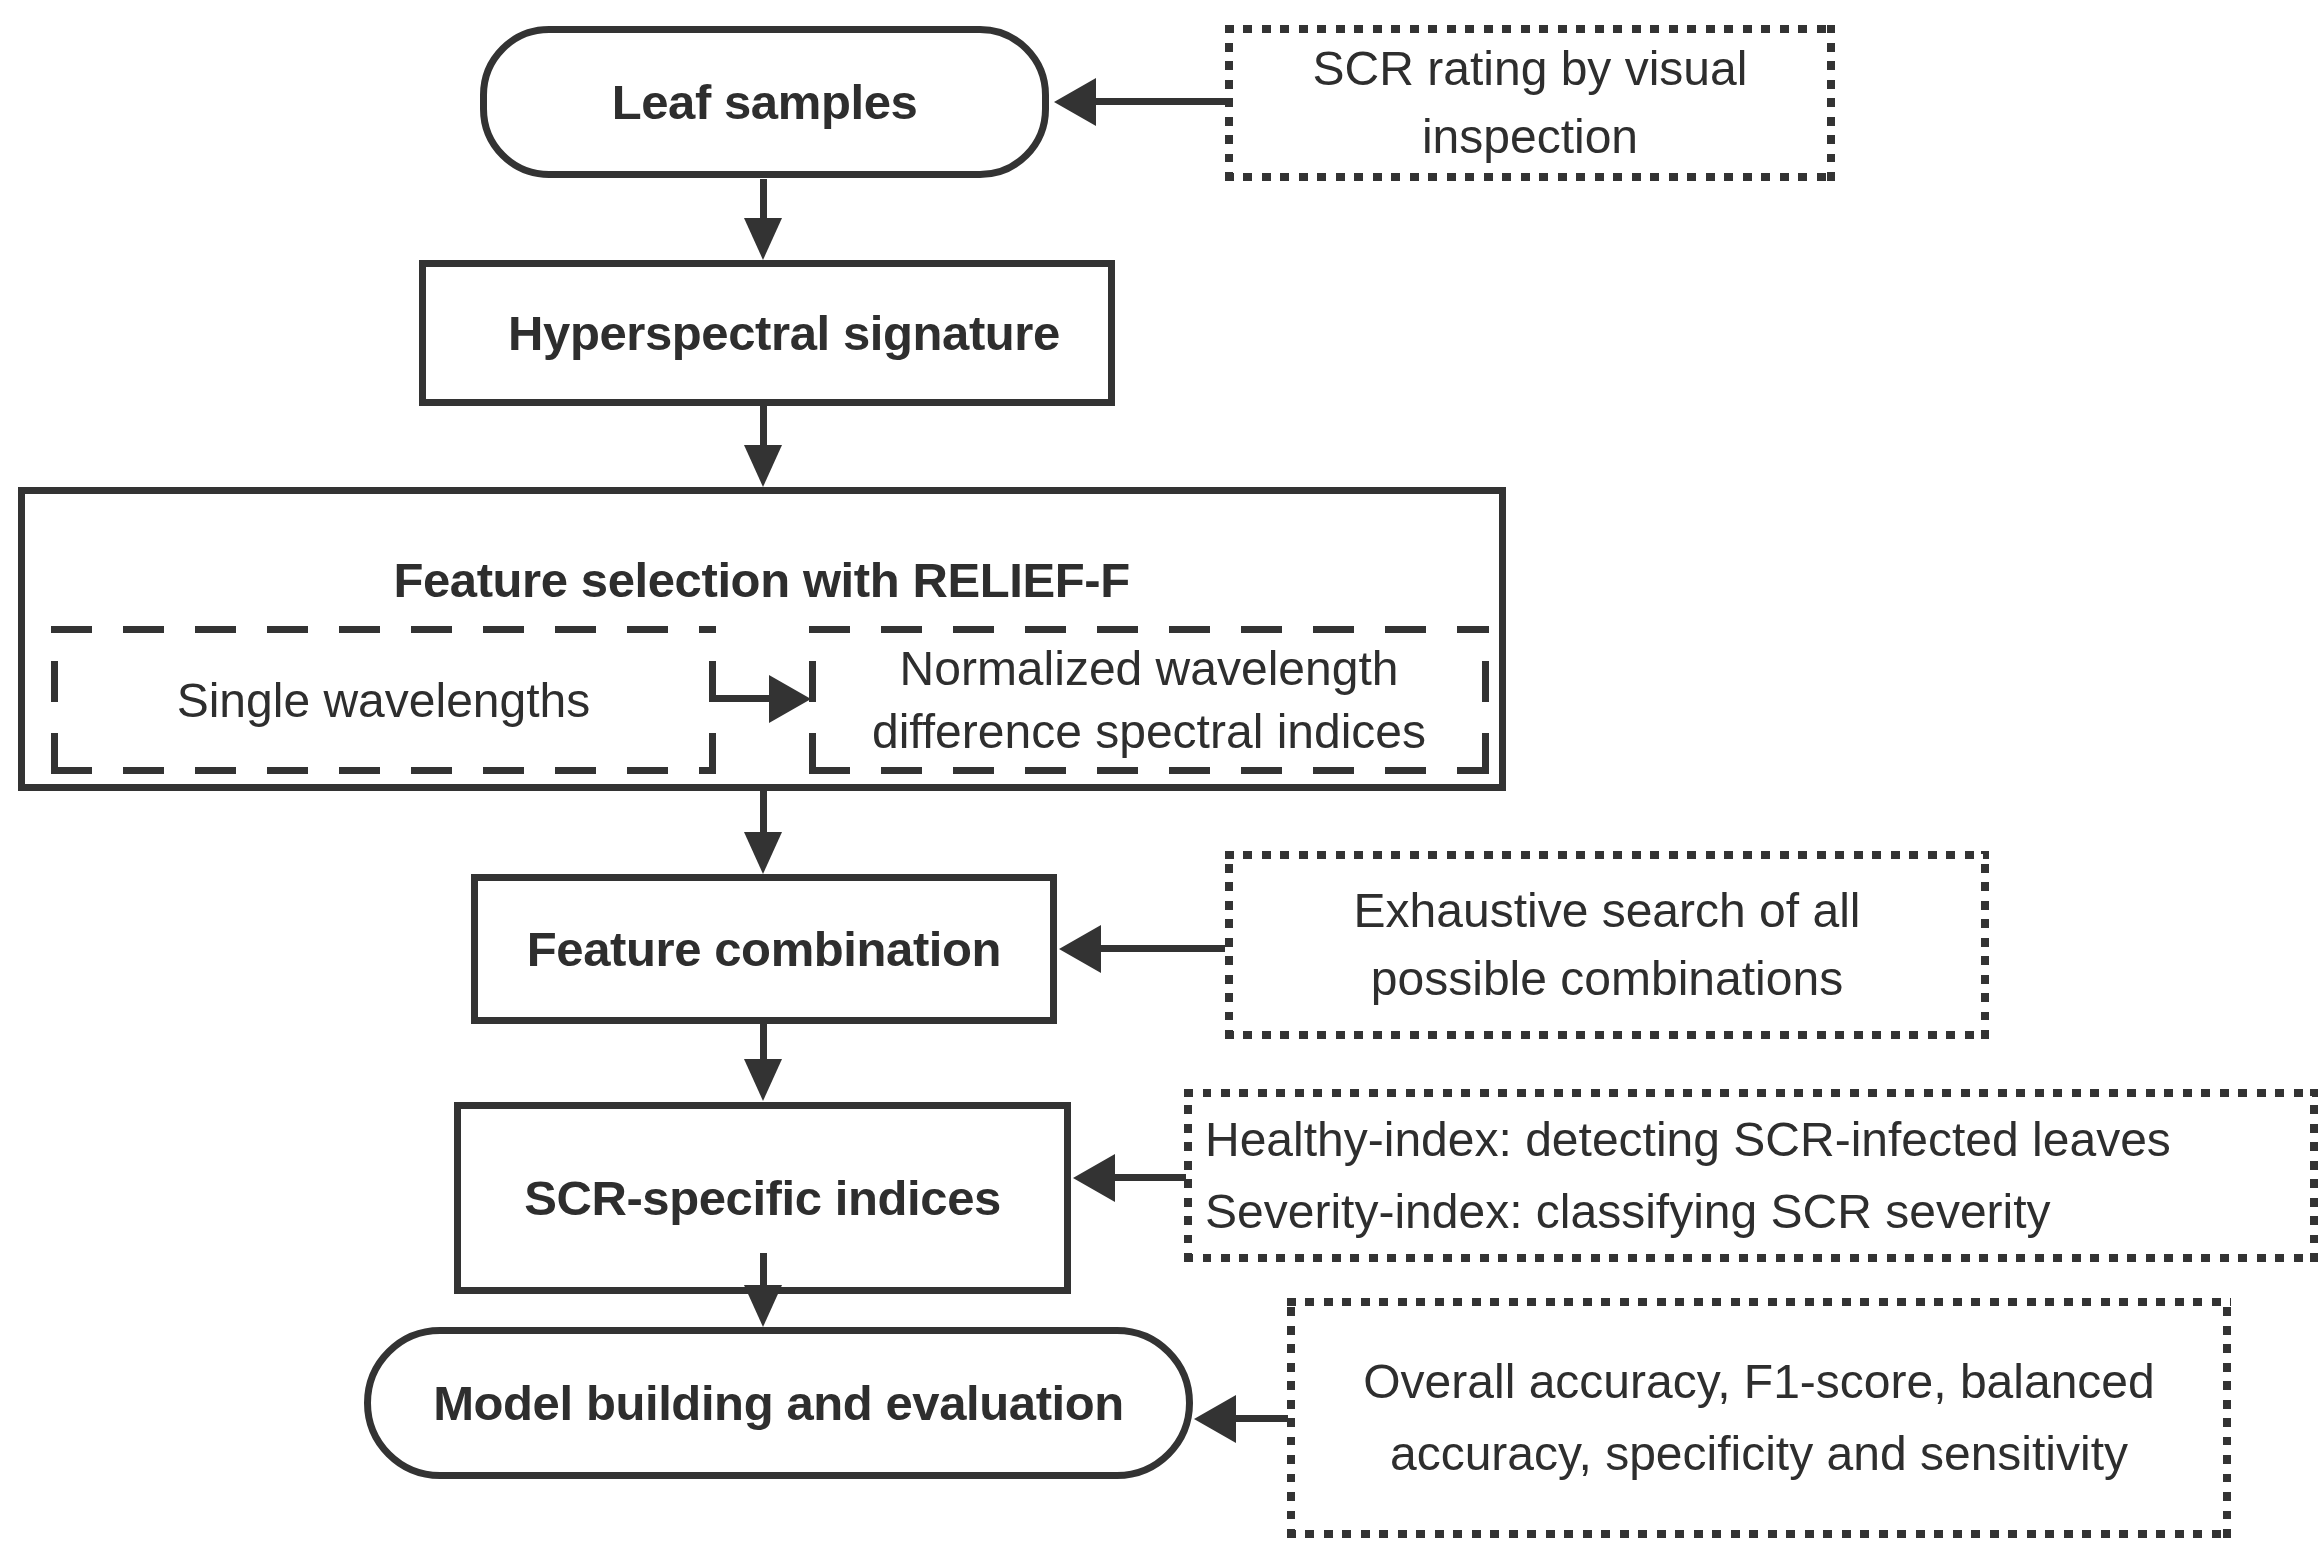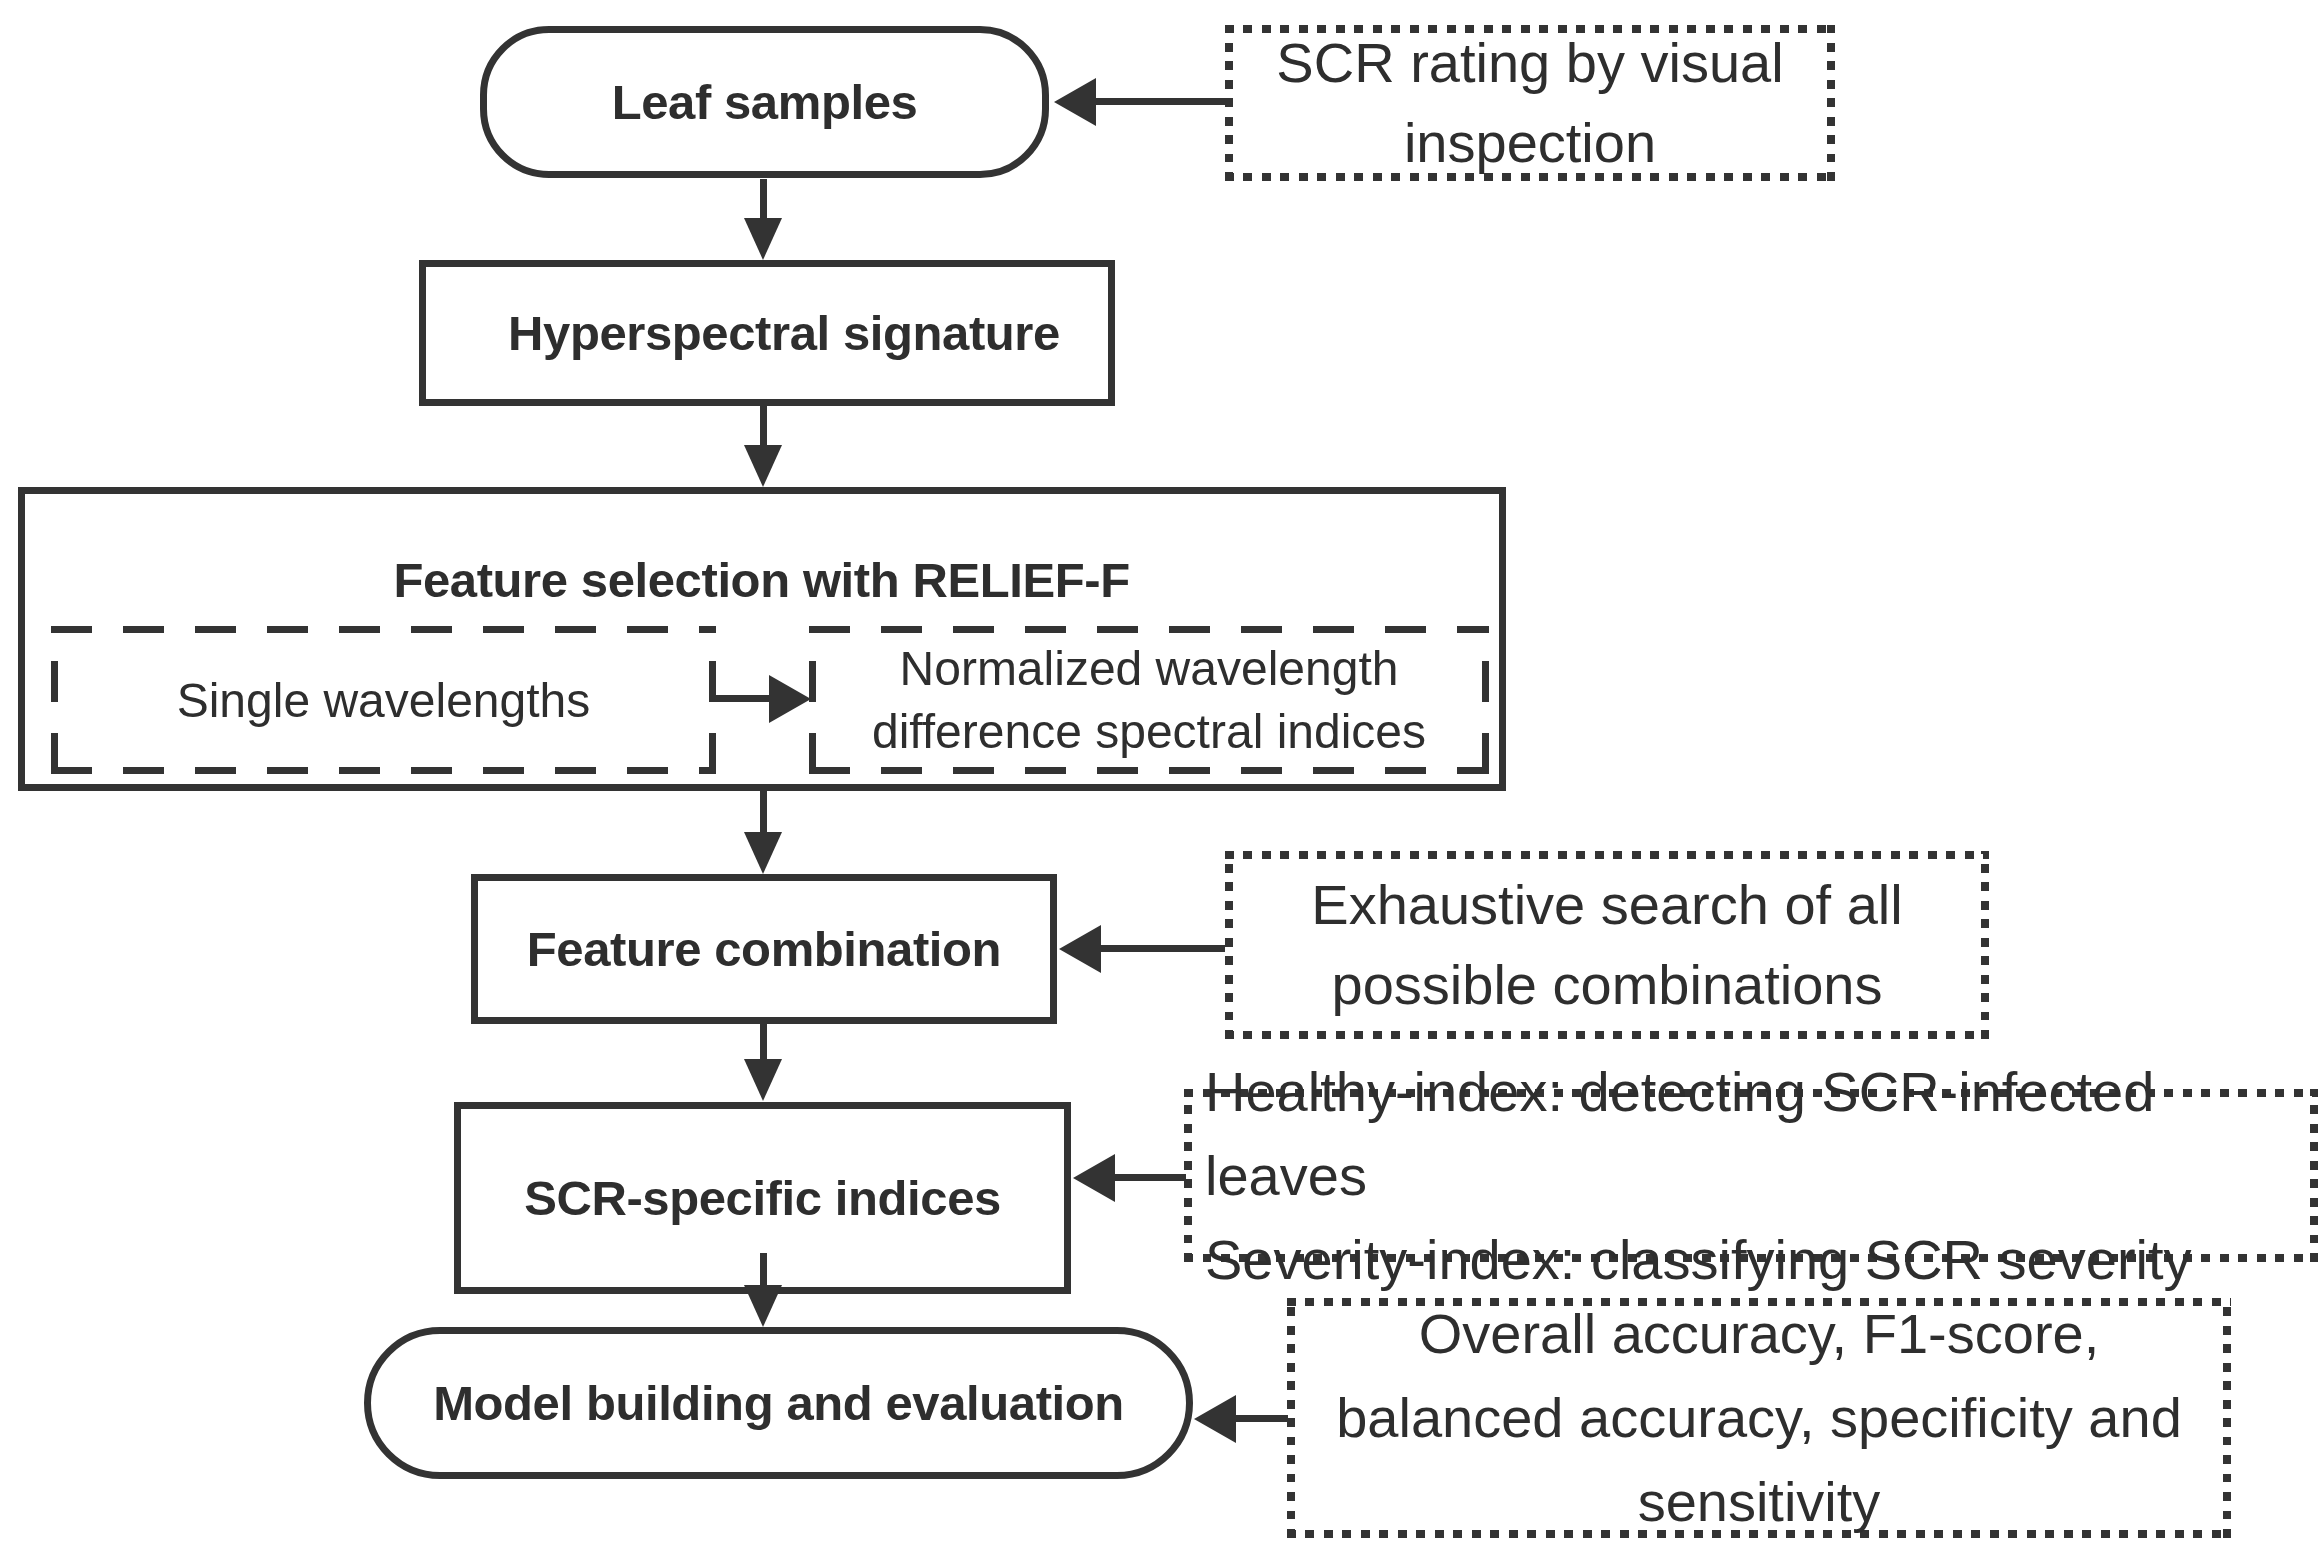--- a/index.html
+++ b/index.html
@@ -45,21 +45,21 @@
   }
   
   .dotted-box {
     position: absolute;
     box-sizing: border-box;
     display: flex;
     flex-direction: column;
     align-items: center;
     justify-content: center;
     text-align: center;
-    font-size: 56px;
+    font-size: 48px;
     line-height: 1.42;
     background:
       repeating-linear-gradient(90deg, #333333 0 8.8px, transparent 8.8px 18.5px) left top / 100% 8px no-repeat,
       repeating-linear-gradient(90deg, #333333 0 8.8px, transparent 8.8px 18.5px) left bottom / 100% 8px no-repeat,
       repeating-linear-gradient(0deg, #333333 0 8.8px, transparent 8.8px 18.5px) left top / 8px 100% no-repeat,
       repeating-linear-gradient(0deg, #333333 0 8.8px, transparent 8.8px 18.5px) right top / 8px 100% no-repeat;
   }
   .arrow { position: absolute; }
   .v-shaft { position: absolute; width: 7px; background: #333333; }
   .v-head {

